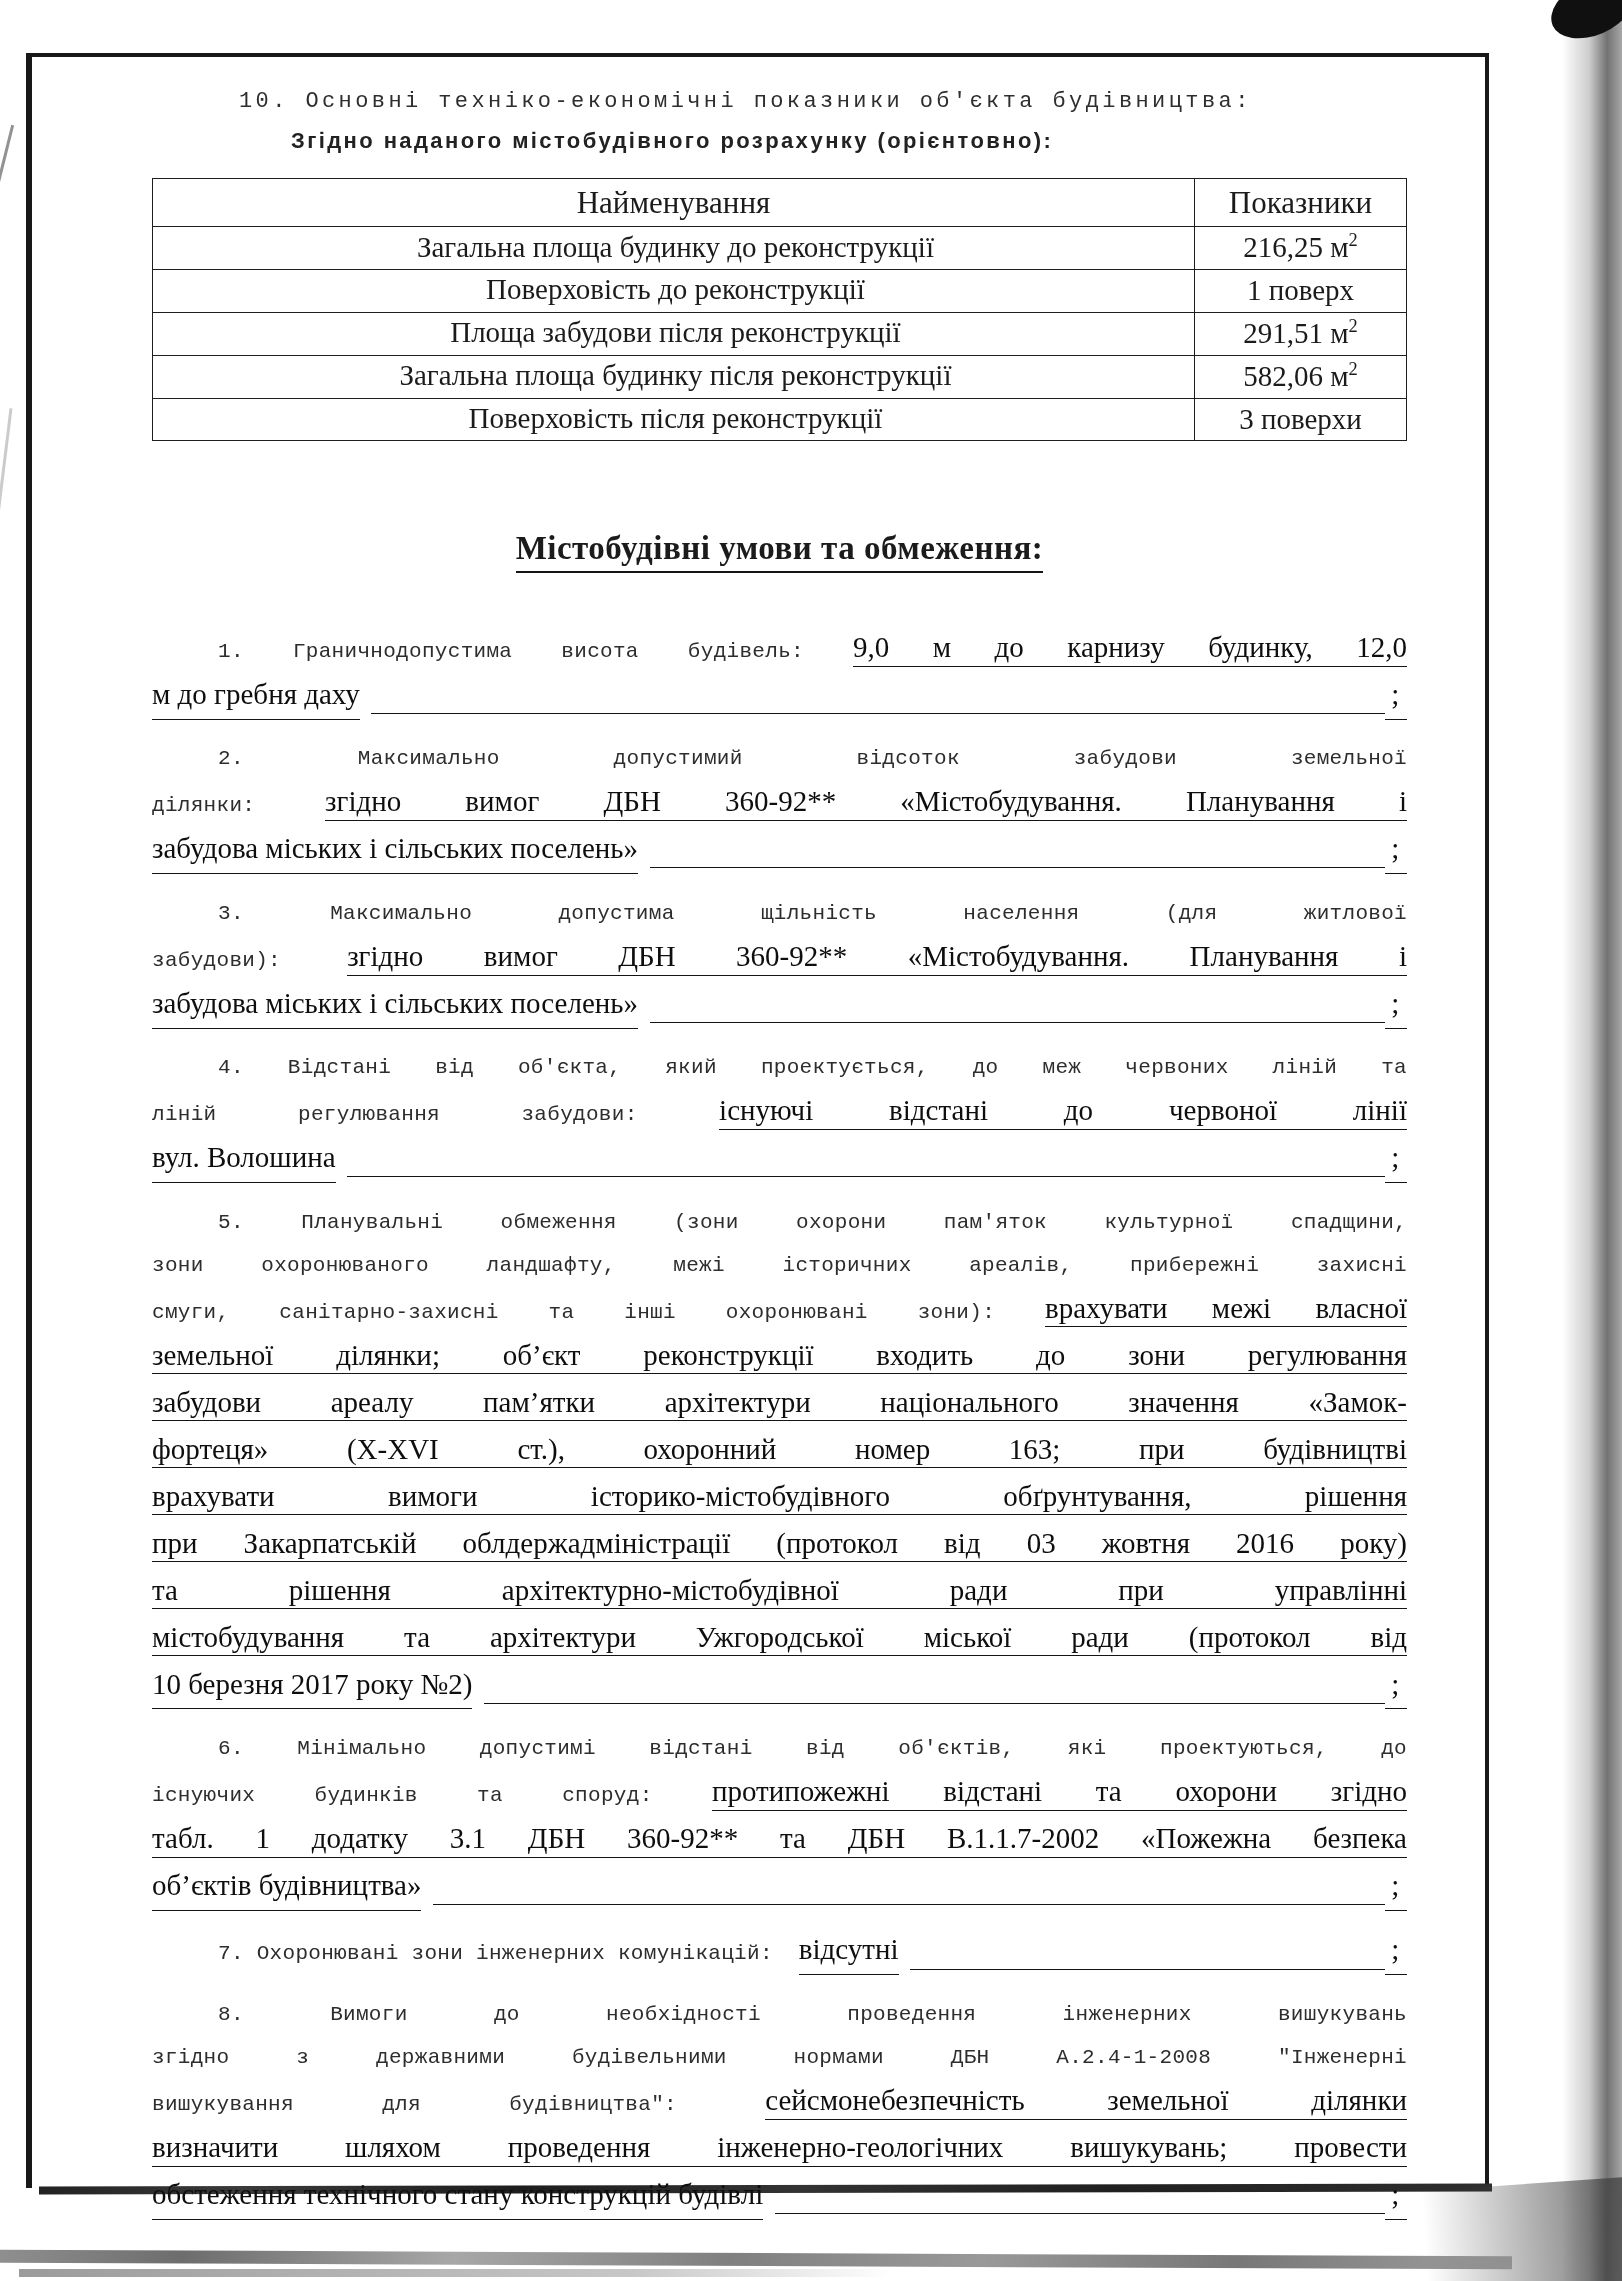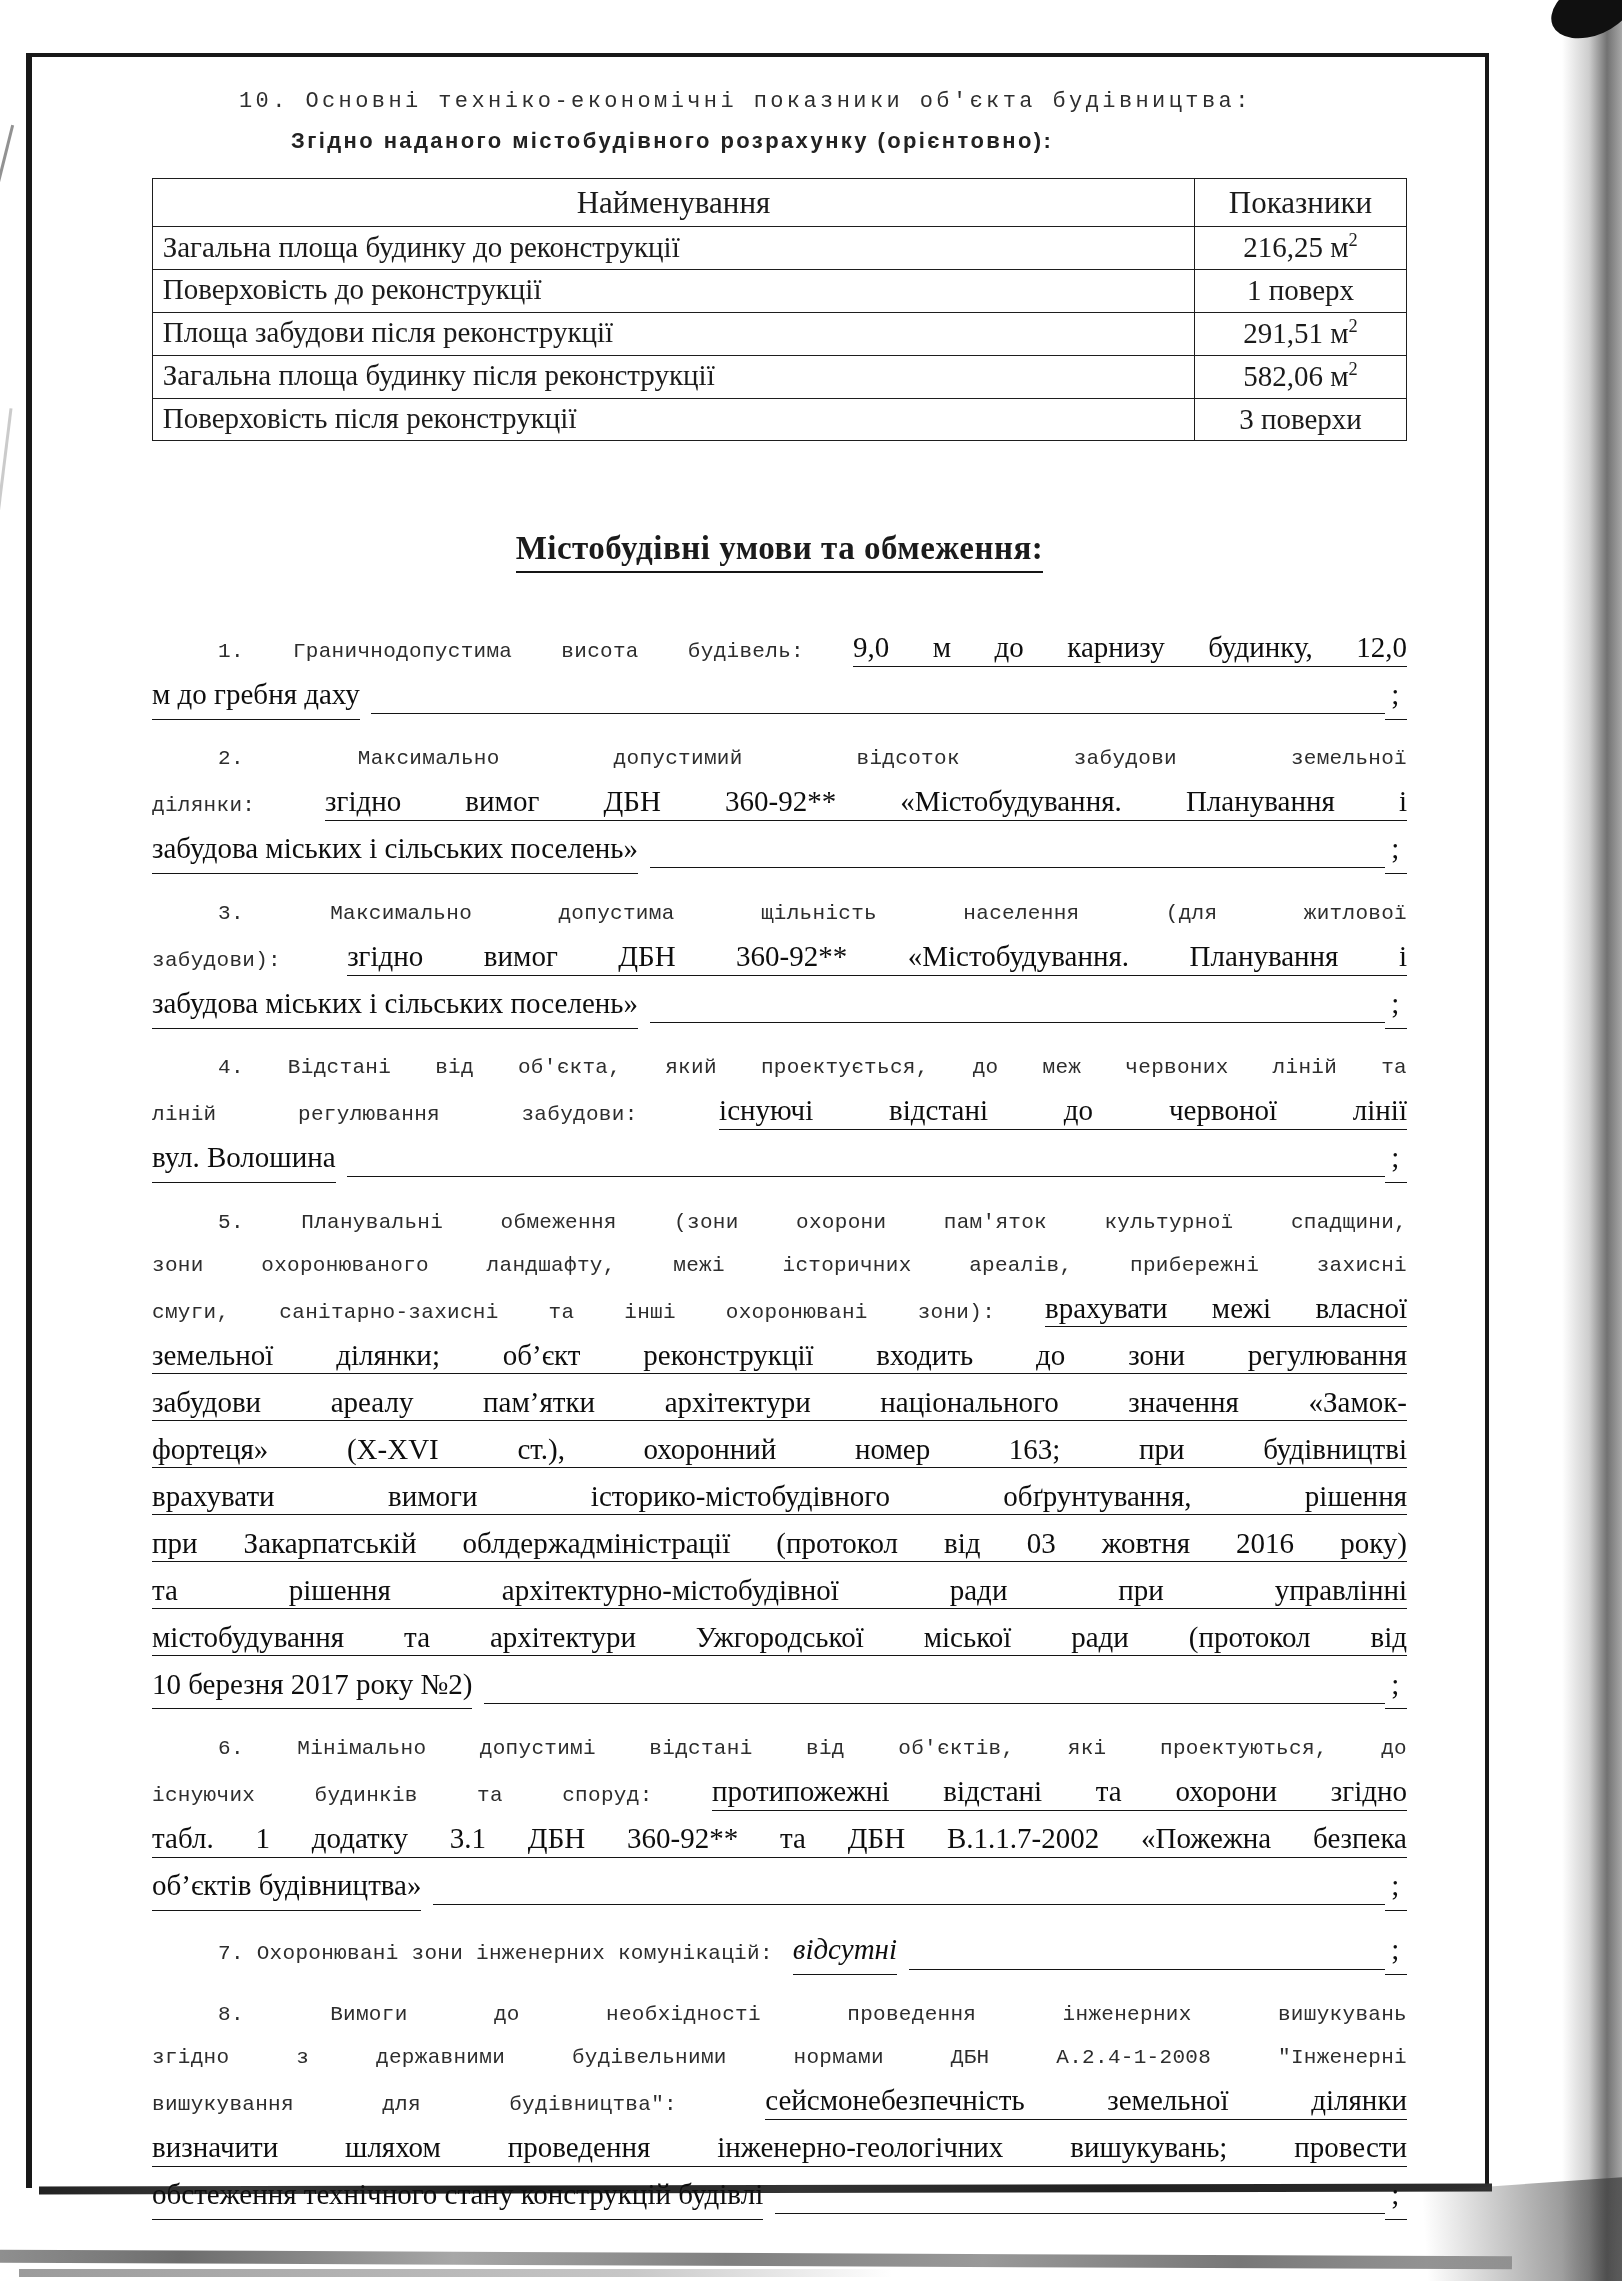--- a/index.html
+++ b/index.html
@@ -15,38 +15,38 @@
   .intro1{position:absolute;left:239px;top:89px;font-family:"Liberation Mono",monospace;
           font-size:22px;letter-spacing:3.4px;color:#2e2e2e;white-space:nowrap;}
   .intro2{position:absolute;left:291px;top:128px;font-family:Liberation Sans, sans-serif;
           font-size:22px;font-weight:bold;letter-spacing:2.4px;color:#222;white-space:nowrap;text-align:center;}
   
   table.indicators{position:absolute;left:152px;top:178px;width:1255px;border-collapse:collapse;
           table-layout:fixed;font-family:"Liberation Serif",serif;}
   .indicators th,.indicators td{border:1.9px solid #1e1e1e;overflow:hidden;}
   .indicators th{font-weight:normal;font-size:31px;height:45px;}
   .indicators col.c2{width:212px;}
-  .indicators td.name{font-size:29px;height:40px;padding:0 5.8px 1.9px 9.7px;text-align:left;}
+  .indicators td.name{font-size:29px;height:40px;padding:0 5.8px 1.9px 9.7px;text-align:center;}
   .indicators td.val{font-size:29px;text-align:center;padding:0 1.9px;}
   .indicators sup{font-size:18.4px;line-height:0;}
   
   .sect{position:absolute;left:152px;top:530px;width:1255px;text-align:center;}
   .sect-t{font-family:"Liberation Serif",serif;font-weight:bold;font-size:33px;
           border-bottom:2.9px solid #151515;padding-bottom:4.9px;letter-spacing:0.5px;}
   
   .paras{position:absolute;left:152px;top:626px;width:1255px;}
   .para{margin-bottom:17.5px;}
   .line{line-height:43px;text-align:justify;text-align-last:justify;}
   .line.first{text-indent:66px;}
   .seg.form{font-family:"Liberation Mono",monospace;font-size:21px;color:#2d2d2d;letter-spacing:0.3px;}
   .seg.ans{font-family:"Liberation Serif",serif;font-size:29px;color:#0e0e0e;
            border-bottom:1.9px solid #141414;padding-bottom:2.9px;}
   .line.last{display:flex;align-items:baseline;text-align:center;text-align-last:auto;}
   .line.last .seg{white-space:nowrap;}
-  .line.last .seg+.seg{margin-left:20px;font-style:italic;}
+  .line.last .seg+.seg{margin-left:26px;}
   .line.first.last{padding-left:66px;text-indent:0;}
   .fill{flex:1 1 auto;border-bottom:1.9px solid #141414;align-self:flex-end;margin:0 0 5.8px 11.6px;min-width:29px;}
   .semi{font-family:"Liberation Serif",serif;font-size:29px;color:#0e0e0e;
         border-bottom:1.9px solid #141414;padding:0 7.8px 2.9px 5.8px;}
   
   .scan-right{position:absolute;right:0;top:0;width:60px;height:2281px;
         background:linear-gradient(90deg,rgba(120,120,120,0) 0%,rgba(130,130,130,.40) 45%,rgba(60,60,60,.72) 75%,rgba(95,95,95,.55) 100%);}
   .scan-right-top{position:absolute;left:1549px;top:-19.4px;width:87px;height:54px;background:#101010;
         border-radius:50%;transform:rotate(-24deg);}
   .scan-right-bottom{position:absolute;left:1425px;top:2183px;width:233px;height:112px;

